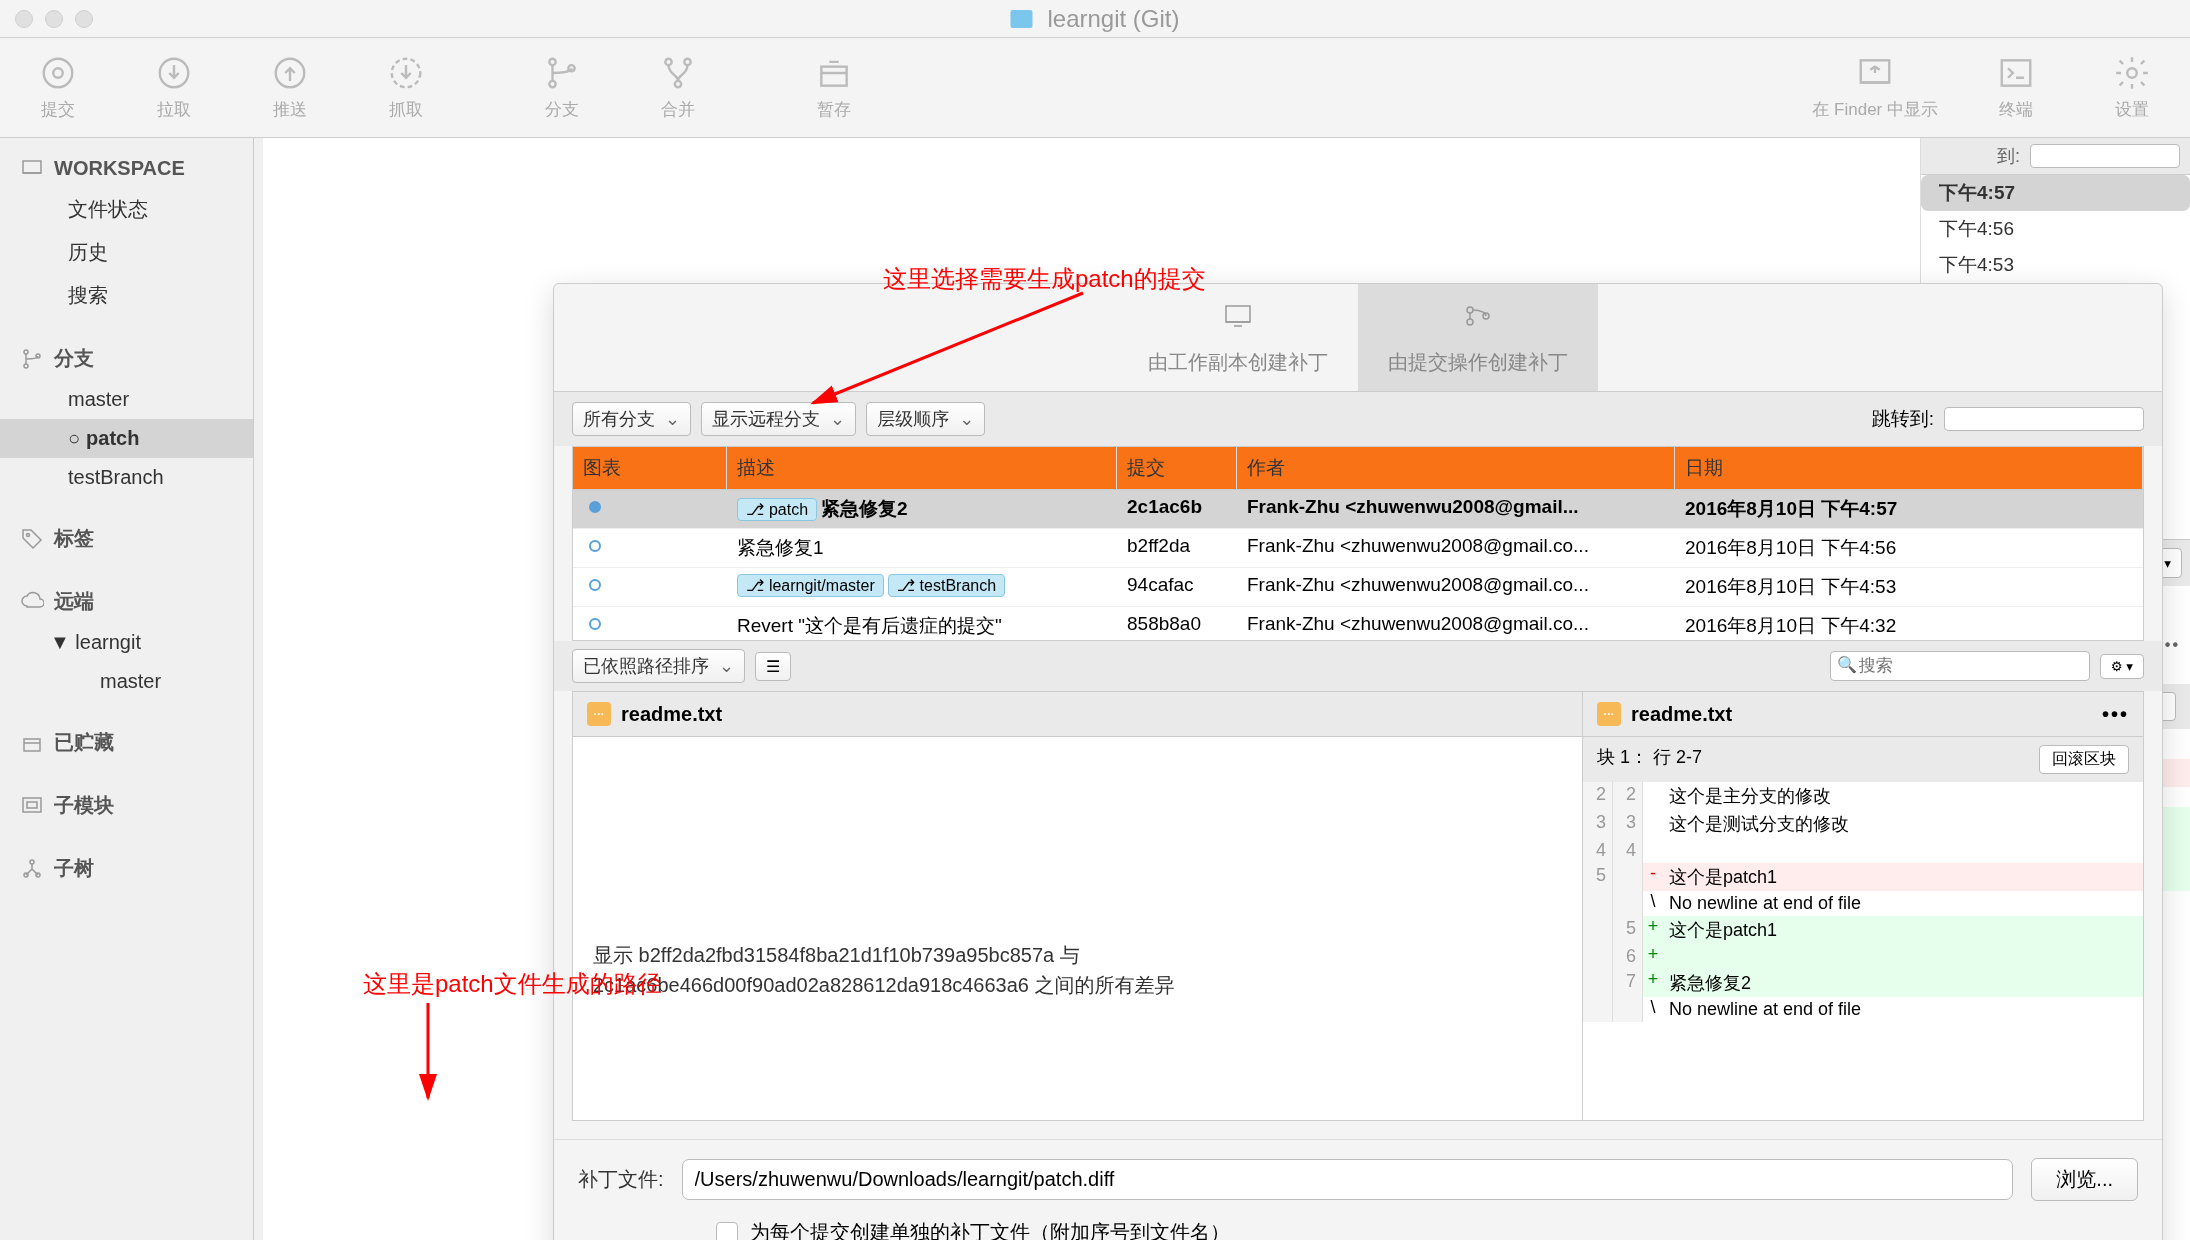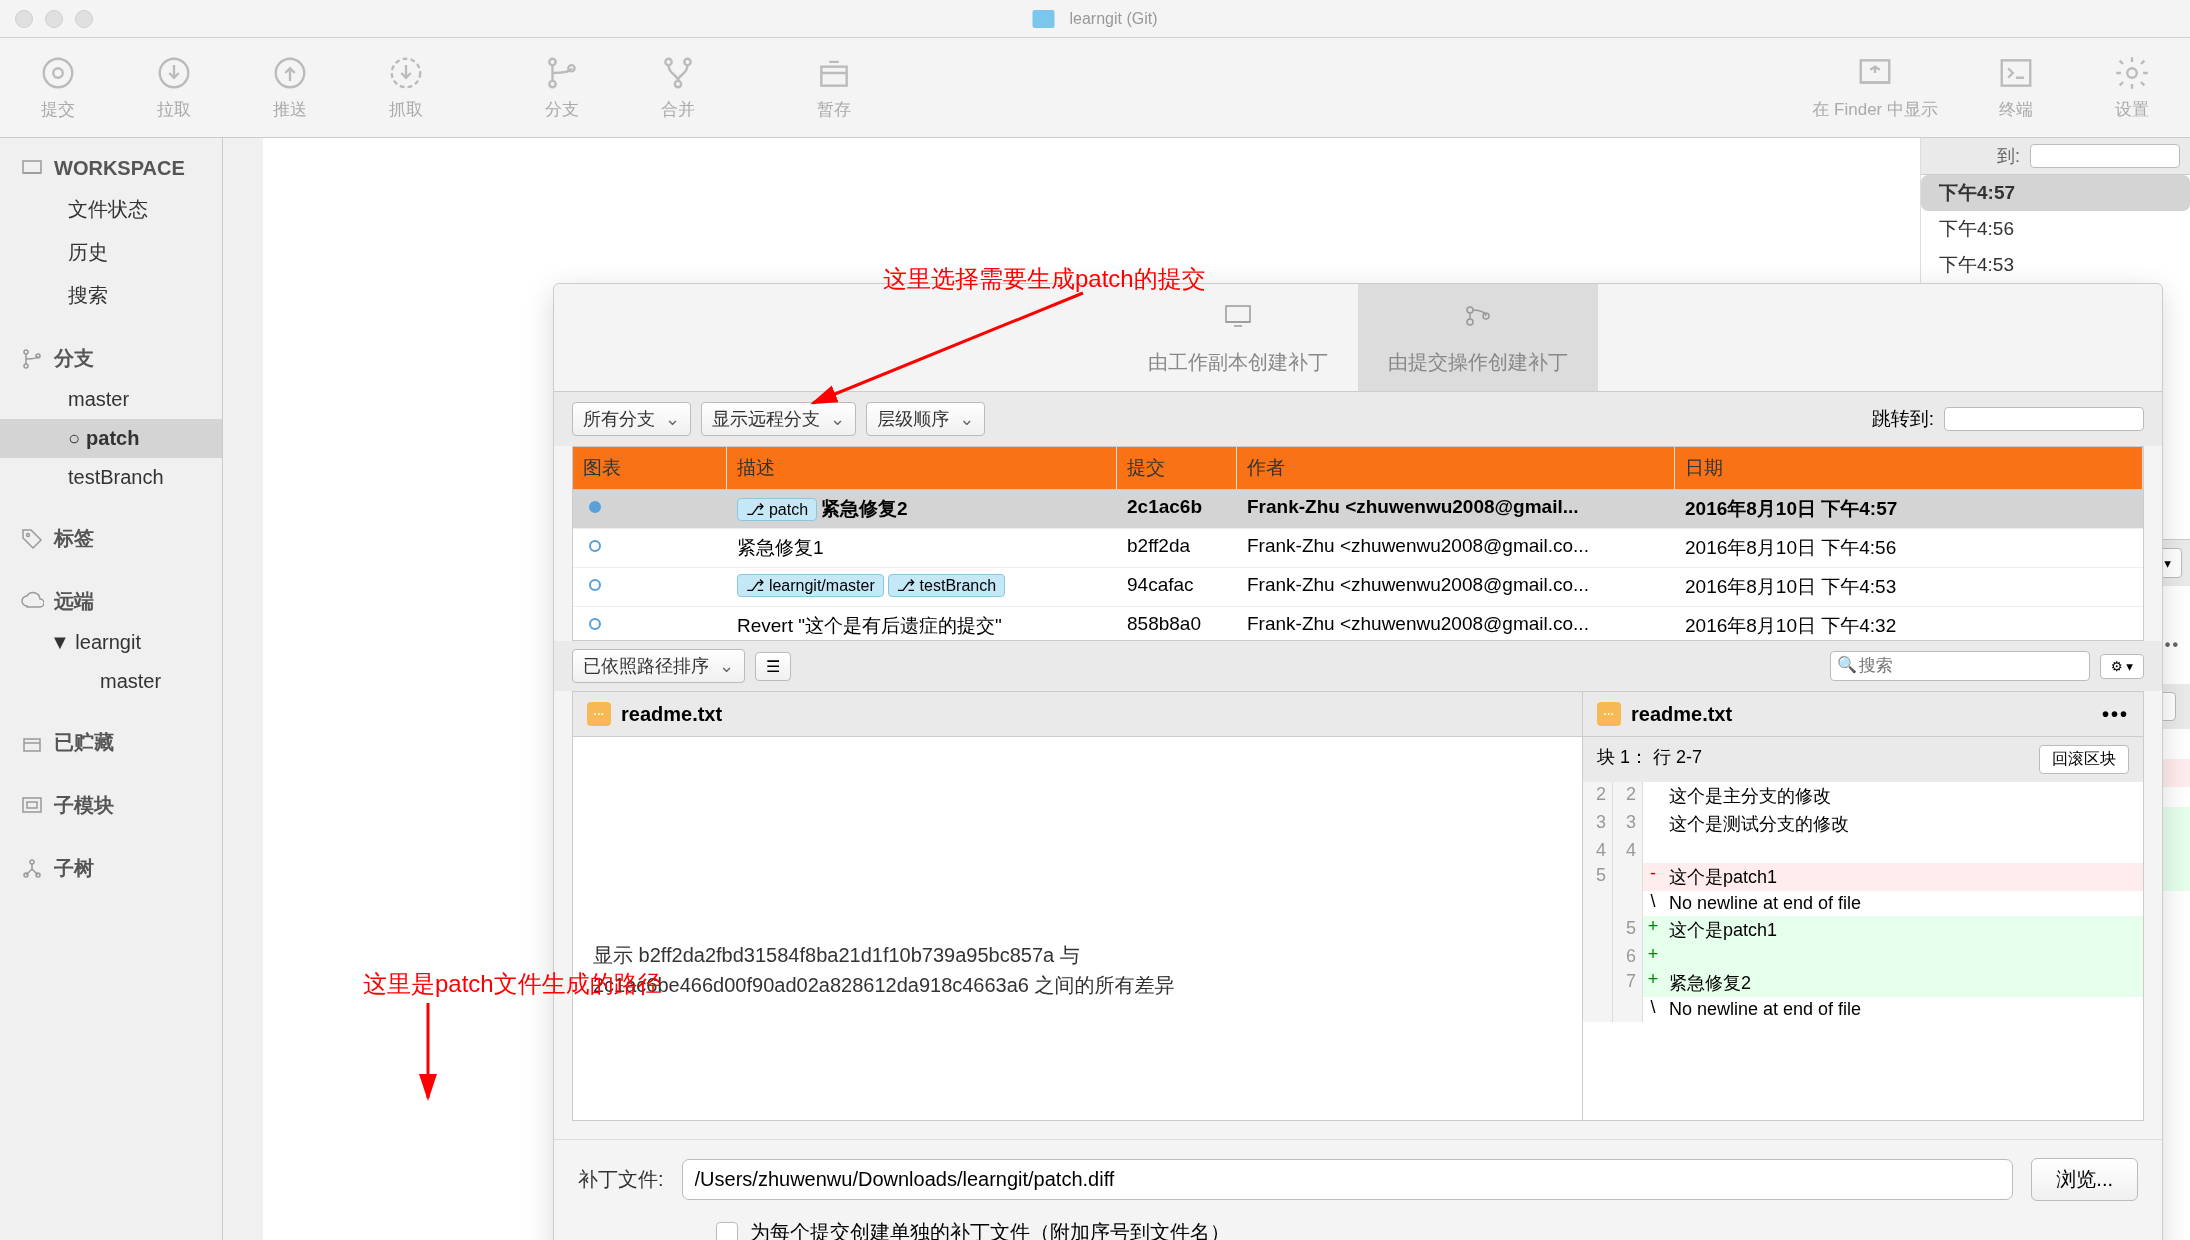--- a/index.html
+++ b/index.html
@@ -2,32 +2,32 @@
 <html><head>
 <meta charset="utf-8">
 <style>
 * { margin:0; padding:0; box-sizing:border-box; font-family:-apple-system,BlinkMacSystemFont,"Helvetica Neue",sans-serif; }
 body { background:#f0f0f0; width:2190px; height:1240px; overflow:hidden; position:relative; }
 
 
 .titlebar { height:38px; background:#f4f4f4; border-bottom:1px solid #d0d0d0; display:flex; align-items:center; position:relative; }
 .traffic { display:flex; gap:12px; margin-left:15px; }
 .traffic span { width:18px; height:18px; border-radius:50%; background:#e0e0e0; border:1px solid #d0d0d0; }
-.titlebar-center { position:absolute; left:50%; transform:translateX(-50%); display:flex; align-items:center; gap:15px; color:#999; font-size:16px; }
+.titlebar-center { position:absolute; left:50%; transform:translateX(-50%); display:flex; align-items:center; gap:15px; color:#999; font-size:24px; }
 .folder-icon { width:22px; height:18px; background:#7ac6ed; border-radius:2px; }
 
 
 .toolbar { height:100px; background:#f4f4f4; border-bottom:1px solid #ccc; display:flex; align-items:center; padding:0 20px; }
 .tb-btn { display:flex; flex-direction:column; align-items:center; gap:6px; color:#aaa; font-size:17px; min-width:76px; }
 .tb-btn svg { width:38px; height:38px; }
 .tb-spacer { flex:1; }
 .tb-group { display:flex; gap:40px; }
 
 
-.sidebar { position:absolute; left:0; top:138px; width:223px; bottom:0; background:#f0f0f0; border-right:1px solid #ccc; padding-top:10px; }
+.sidebar { position:absolute; left:0; top:138px; width:254px; bottom:0; background:#f0f0f0; border-right:1px solid #ccc; padding-top:10px; }
 .sb-section { display:flex; align-items:center; gap:10px; padding:8px 20px; color:#555; font-size:20px; font-weight:bold; }
 .sb-section svg { width:24px; height:24px; }
 .sb-item { padding:8px 20px 8px 68px; color:#333; font-size:20px; cursor:pointer; }
 .sb-item.active { background:#d4d4d4; font-weight:bold; }
 .sb-item.branch-active::before { content:"○"; margin-right:6px; color:#333; font-weight:bold; }
 .sb-sub { padding-left:100px; }
 
 
 .main { position:absolute; left:263px; top:138px; right:0; bottom:0; background:#fff; }
 

